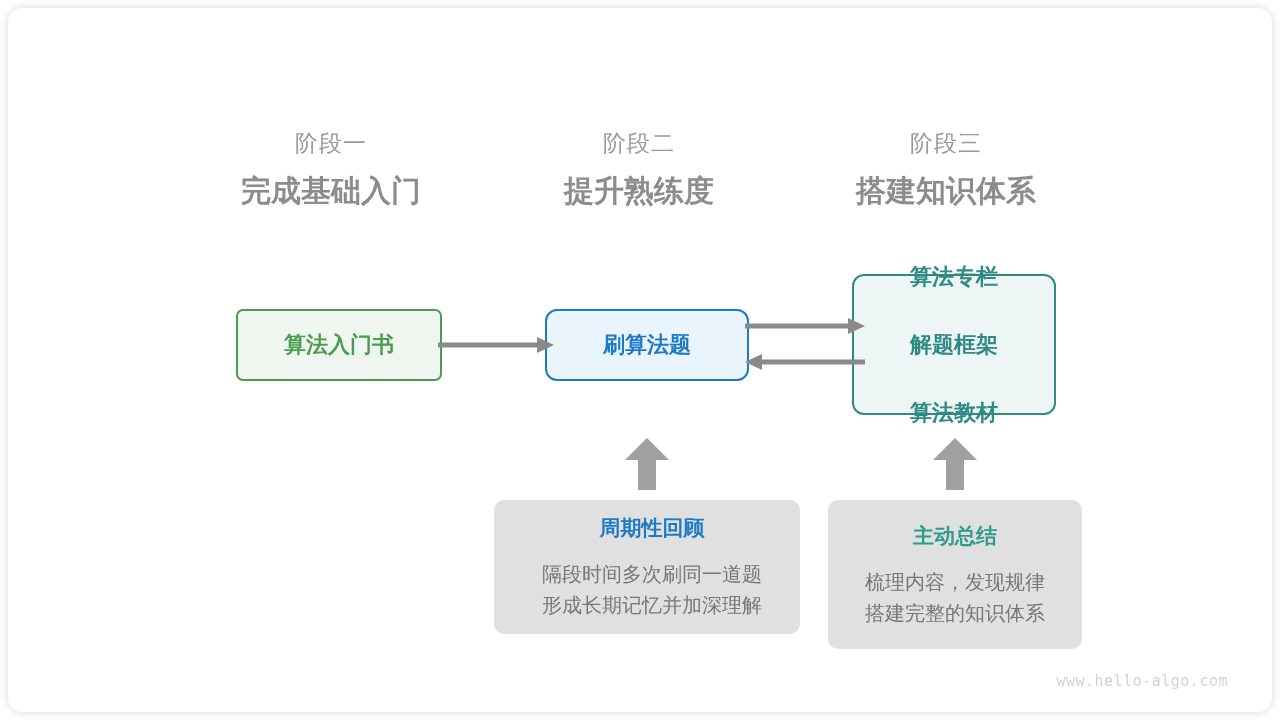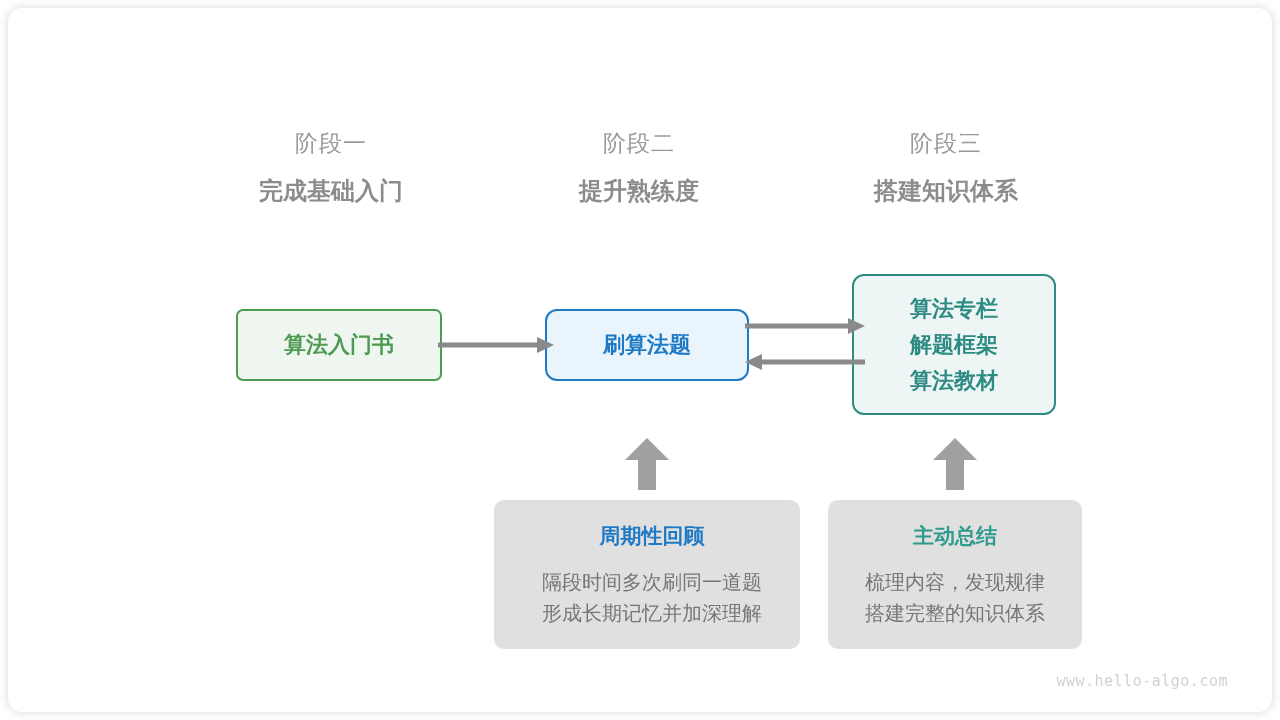--- a/index.html
+++ b/index.html
@@ -33,21 +33,21 @@
     width: 260px;
   }
   .stage-num {
     font-size: 23px;
     color: #9a9a9a;
     letter-spacing: 1px;
     line-height: 34px;
     white-space: nowrap;
   }
   .stage-title {
-    font-size: 24px;
+    font-size: 30px;
     font-weight: bold;
     color: #8c8c8c;
     line-height: 34px;
     margin-top: 14px;
     white-space: nowrap;
   }
 
   #stage-1 { left: 193px; top: 118px; }
   #stage-2 { left: 501px; top: 118px; }
   #stage-3 { left: 808px; top: 118px; }
@@ -57,20 +57,21 @@
     position: absolute;
     box-sizing: border-box;
     display: flex;
     flex-direction: column;
     align-items: center;
     justify-content: center;
     border-radius: 12px;
     border-width: 2px;
     border-style: solid;
     text-align: center;
+    gap: 32px;
   }
   .node-line {
     font-size: 22px;
     font-weight: bold;
     line-height: 36px;
     white-space: nowrap;
   }
 
   #node-book {
     left: 228px; top: 301px;
@@ -118,21 +119,21 @@
   .tip-desc {
     font-size: 20px;
     color: #767676;
     line-height: 31px;
     margin-top: 16px;
     white-space: nowrap;
   }
 
   #tip-review {
     left: 486px; top: 492px;
-    width: 306px; height: 149px; padding-left: 10px;
+    width: 306px; height: 134px; padding-left: 10px;
   }
   #tip-review .tip-title { color: #1f7ac6; }
 
   #tip-summary {
     left: 820px; top: 492px;
     width: 254px; height: 149px;
   }
   #tip-summary .tip-title { color: #2e9b8e; }
 
   

